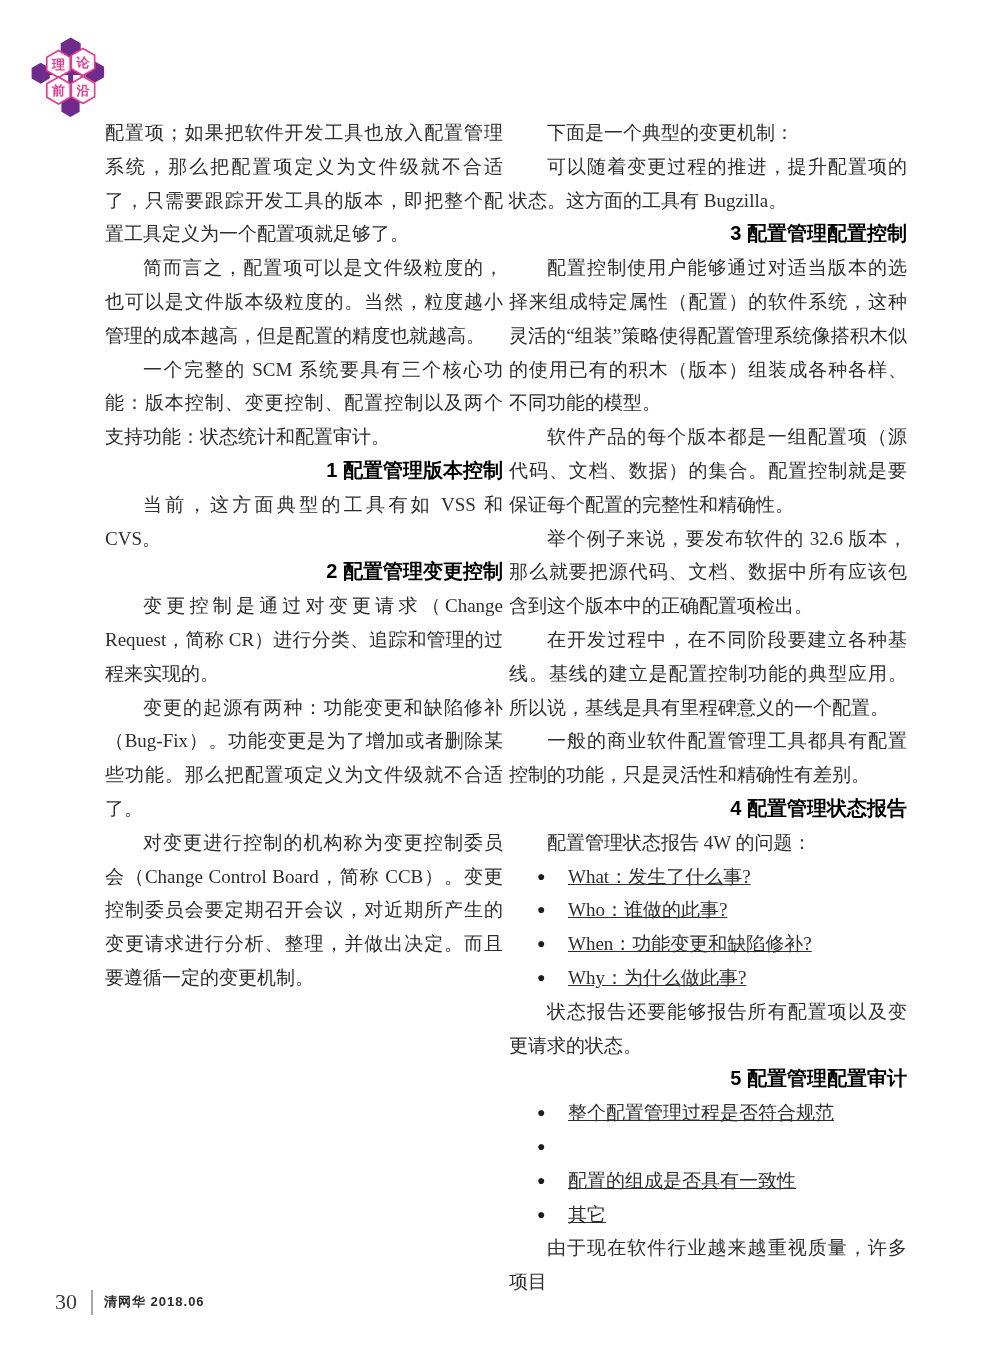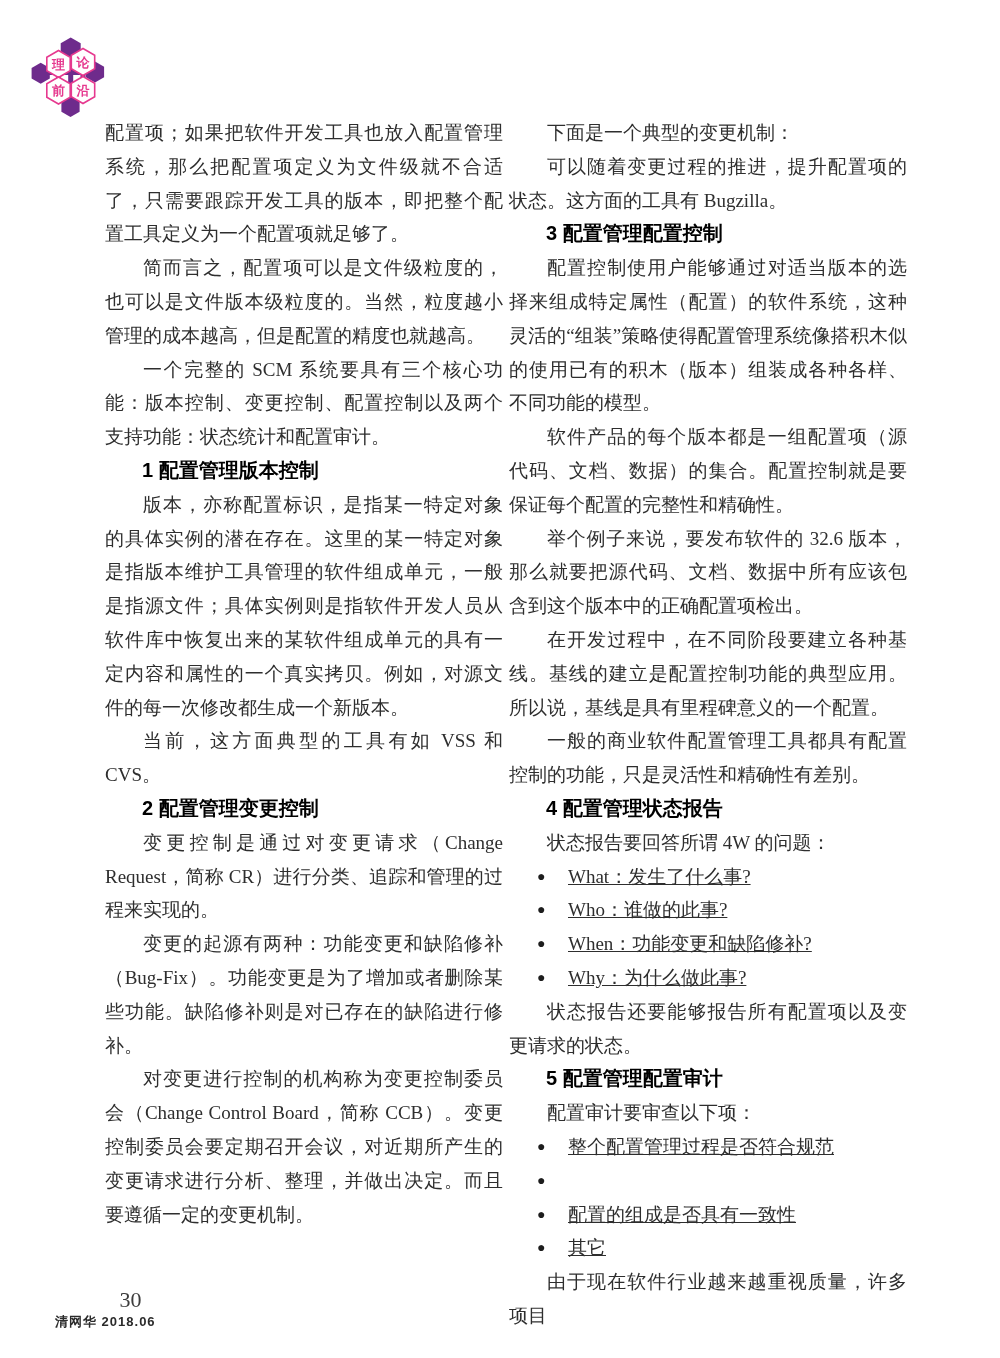--- a/index.html
+++ b/index.html
@@ -17,31 +17,31 @@
     color:#2e2e2e;font-size:19px;line-height:33.8px;
     text-align:justify;text-justify:inter-character;
   }
   #col-left{left:105px;}
   #col-right{left:509px;}
 
   .para{margin:0;}
   .para.indent{text-indent:2em;}
 
   .heading{
-    margin:0;padding-left:37px;text-align:left;
+    margin:0;padding-left:37px;text-align:right;
     font-family:"Liberation Sans","DejaVu Sans",sans-serif;
     font-weight:700;font-size:20px;color:#000000;line-height:33.8px;
   }
 
   .bullet{margin:0;padding-left:28px;text-align:left;display:flex;}
   .bullet-marker{flex:0 0 31px;width:31px;font-size:14px;color:#1d1d1d;}
   .bullet-text{flex:1;text-decoration:underline;}
 
   
-  .footer{position:absolute;left:55px;top:1287px;height:30px;display:flex;align-items:flex-end;flex-direction:column;}
+  .footer{position:absolute;left:55px;top:1287px;height:30px;display:flex;align-items:center;}
   .page-number{font-size:22px;color:#3d3d3d;margin-right:14px;font-family:"Liberation Serif","DejaVu Serif",serif;}
   .footer-divider{width:2px;height:25px;background:#a8a8a8;margin-right:11px;}
   .journal-name{
     font-family:"Liberation Sans","DejaVu Sans",sans-serif;
     font-weight:700;font-size:13px;color:#2b2b2b;letter-spacing:1px;
   }
 </style>
 </head>
 <body>
 
@@ -68,57 +68,55 @@
     <text x="29.5" y="75">前</text>
     <text x="54" y="74.5">沿</text>
   </g>
 </svg>
 
 <div class="col" id="col-left">
     <p class="para">配置项；如果把软件开发工具也放入配置管理系统，那么把配置项定义为文件级就不合适了，只需要跟踪开发工具的版本，即把整个配置工具定义为一个配置项就足够了。</p>
     <p class="para indent">简而言之，配置项可以是文件级粒度的，也可以是文件版本级粒度的。当然，粒度越小管理的成本越高，但是配置的精度也就越高。</p>
     <p class="para indent">一个完整的 SCM 系统要具有三个核心功能：版本控制、变更控制、配置控制以及两个支持功能：状态统计和配置审计。</p>
     <h2 class="heading">1 配置管理版本控制</h2>
-    <p class="para indent">版本，亦称配置标识，是指某一特定对象的具体实例的潜在存在。这里的某一特定对象是指版本维护工具管理的软件组成单元，一般是指源文件；具体实例则是指软件开发人员从软件库中恢复出来的某软件组成单元的具有一定内容和属性的一个真实拷贝。例如，对源文件的每一次修改都生成一个新版本。</p>
     <p class="para indent">当前，这方面典型的工具有如 VSS 和 CVS。</p>
     <h2 class="heading">2 配置管理变更控制</h2>
     <p class="para indent">变更控制是通过对变更请求（Change Request，简称 CR）进行分类、追踪和管理的过程来实现的。</p>
-    <p class="para indent">变更的起源有两种：功能变更和缺陷修补（Bug-Fix）。功能变更是为了增加或者删除某些功能。缺陷修补则是对已存在的缺陷进行修补。</p>
+    <p class="para indent">变更的起源有两种：功能变更和缺陷修补（Bug-Fix）。功能变更是为了增加或者删除某些功能。那么把配置项定义为文件级就不合适了。</p>
     <p class="para indent">对变更进行控制的机构称为变更控制委员会（Change Control Board，简称 CCB）。变更控制委员会要定期召开会议，对近期所产生的变更请求进行分析、整理，并做出决定。而且要遵循一定的变更机制。</p>
   </div>
 <div class="col" id="col-right">
     <p class="para indent">下面是一个典型的变更机制：</p>
     <p class="para indent">可以随着变更过程的推进，提升配置项的状态。这方面的工具有 Bugzilla。</p>
     <h2 class="heading">3 配置管理配置控制</h2>
     <p class="para indent">配置控制使用户能够通过对适当版本的选择来组成特定属性（配置）的软件系统，这种灵活的“组装”策略使得配置管理系统像搭积木似的使用已有的积木（版本）组装成各种各样、不同功能的模型。</p>
     <p class="para indent">软件产品的每个版本都是一组配置项（源代码、文档、数据）的集合。配置控制就是要保证每个配置的完整性和精确性。</p>
     <p class="para indent">举个例子来说，要发布软件的 32.6 版本，那么就要把源代码、文档、数据中所有应该包含到这个版本中的正确配置项检出。</p>
     <p class="para indent">在开发过程中，在不同阶段要建立各种基线。基线的建立是配置控制功能的典型应用。所以说，基线是具有里程碑意义的一个配置。</p>
     <p class="para indent">一般的商业软件配置管理工具都具有配置控制的功能，只是灵活性和精确性有差别。</p>
     <h2 class="heading">4 配置管理状态报告</h2>
-    <p class="para indent">状态报告要回答所谓 4W 的问题：</p>
+    <p class="para indent">配置管理状态报告 4W 的问题：</p>
     <p class="bullet">
       <span class="bullet-marker">●</span>
       <span class="bullet-text">What：发生了什么事?</span>
     </p>
     <p class="bullet">
       <span class="bullet-marker">●</span>
       <span class="bullet-text">Who：谁做的此事?</span>
     </p>
     <p class="bullet">
       <span class="bullet-marker">●</span>
       <span class="bullet-text">When：功能变更和缺陷修补?</span>
     </p>
     <p class="bullet">
       <span class="bullet-marker">●</span>
       <span class="bullet-text">Why：为什么做此事?</span>
     </p>
     <p class="para indent">状态报告还要能够报告所有配置项以及变更请求的状态。</p>
     <h2 class="heading">5 配置管理配置审计</h2>
-    <p class="para indent">配置审计要审查以下项：</p>
     <p class="bullet">
       <span class="bullet-marker">●</span>
       <span class="bullet-text">整个配置管理过程是否符合规范</span>
     </p>
     <p class="bullet">
       <span class="bullet-marker">●</span>
     </p>
     <p class="bullet">
       <span class="bullet-marker">●</span>
       <span class="bullet-text">配置的组成是否具有一致性</span>

